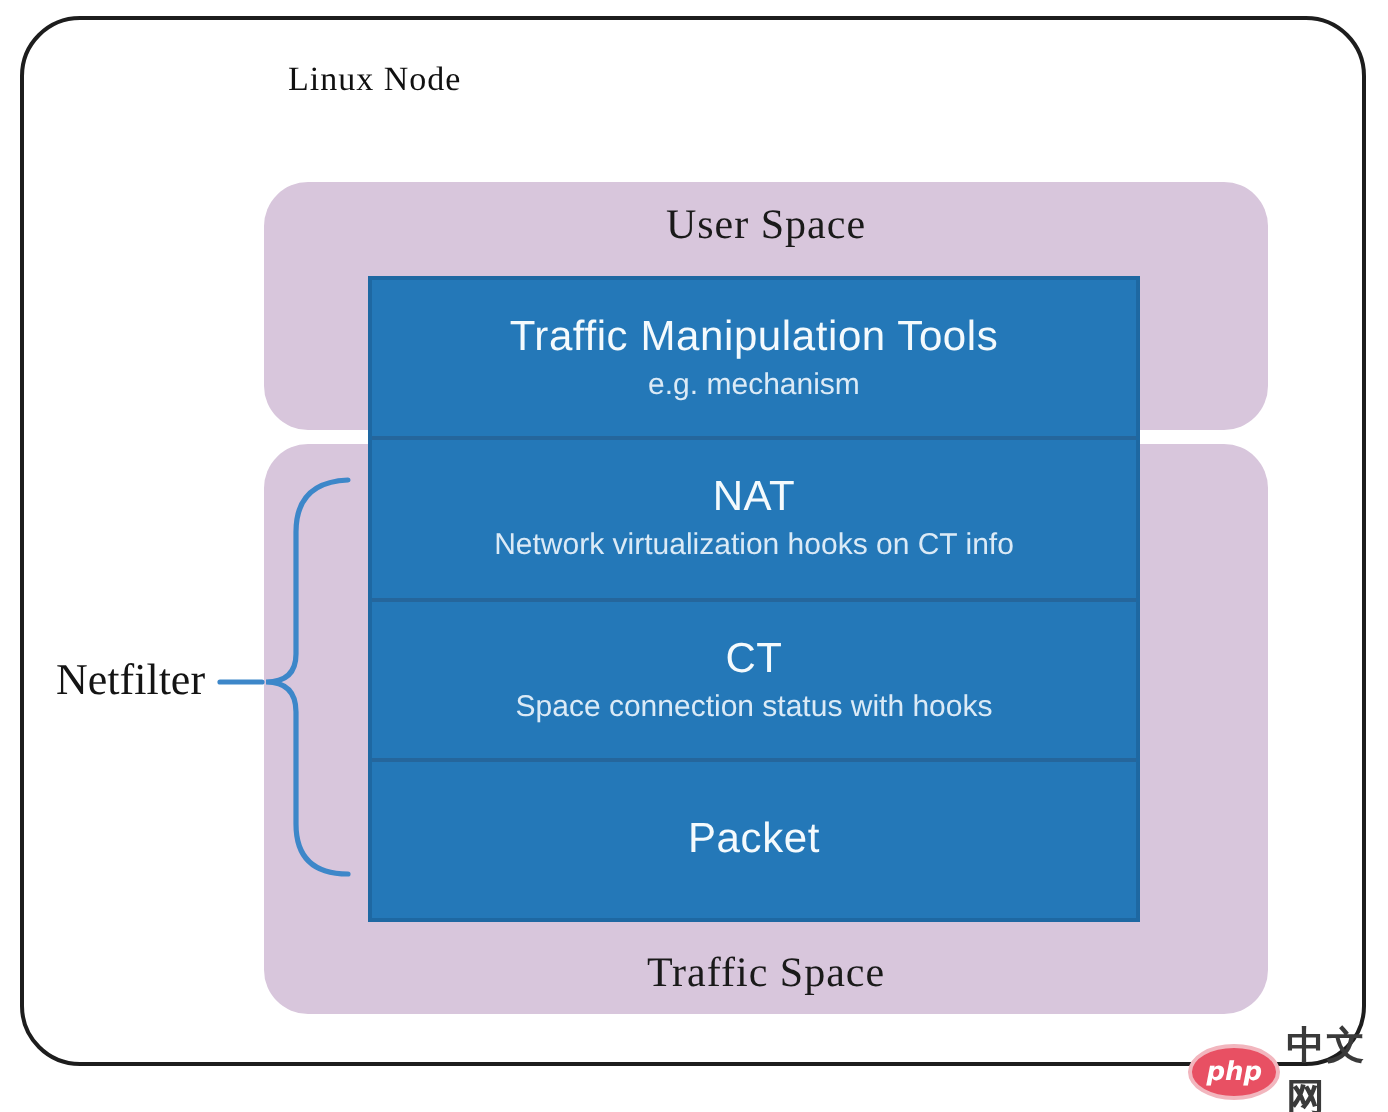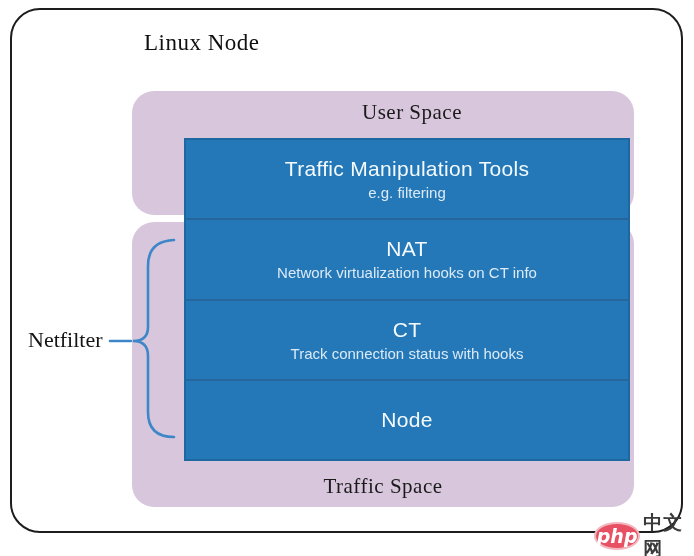--- a/index.html
+++ b/index.html
@@ -15,47 +15,47 @@
     position: absolute;
     left: 10px; top: 8px;
     width: 669px; height: 521px;
     border: 2.5px solid var(--border-black, #1d1d1d);
     border-radius: 30px;
     background: transparent;
   }
   .node-title {
     position: absolute;
     left: 144px; top: 30px;
-    font-size: 23px;
+    font-size: 17px;
     color: #101010;
     letter-spacing: 0.5px;
   }
   .space-box {
     position: absolute;
     left: 132px;
     width: 502px;
     background: var(--space-purple, #d8c6dc);
     border-radius: 22px;
   }
   .space-box.user { top: 91px; height: 124px; }
   .space-box.kernel { top: 222px; height: 285px; }
   .space-label {
     position: absolute;
     left: 0; width: 100%;
     text-align: center;
     font-size: 21px;
     color: #1a1a1a;
     letter-spacing: 0.5px;
   }
-  .space-box.user .space-label { top: 9px; padding-left: 29px; }
+  .space-box.user .space-label { top: 9px; }
   .space-box.kernel .space-label { bottom: 8px; }
   .block-stack {
     position: absolute;
     left: 184px; top: 138px;
-    width: 446px; height: 323px;
+    width: 386px; height: 323px;
     box-sizing: border-box;
     display: flex;
     flex-direction: column;
     background: var(--block-blue, #2478b8);
     border: 2px solid #1e68a2;
   }
   .block {
     flex: 1;
     display: flex;
     flex-direction: column;
@@ -97,21 +97,21 @@
     display: flex;
     align-items: center;
     justify-content: center;
     width: 50px; height: 24px;
     background: var(--watermark-red, #e85063);
     border: 2px solid #f2b6be;
     border-radius: 50%;
     color: #ffffff;
     font-style: italic;
     font-weight: bold;
-    font-size: 19px;
+    font-size: 13px;
     font-family: "DejaVu Sans", sans-serif;
   }
   .site-name {
     font-size: 19px;
     font-weight: bold;
     color: #3a3a3a;
     font-family: "DejaVu Sans", sans-serif;
     letter-spacing: 1px;
   }
 </style>
@@ -129,35 +129,35 @@
   </div>
 
   <div class="space-box kernel">
     <div class="space-label">Traffic Space</div>
   </div>
 
   <div class="block-stack">
 
     <div class="block">
       <div class="block-title">Traffic Manipulation Tools</div>
-      <div class="block-subtitle">e.g. filtering</div>
+      <div class="block-subtitle">e.g. mechanism</div>
     </div>
 
     <div class="block">
       <div class="block-title">NAT</div>
       <div class="block-subtitle">Network virtualization hooks on CT info</div>
     </div>
 
     <div class="block">
       <div class="block-title">CT</div>
-      <div class="block-subtitle">Track connection status with hooks</div>
+      <div class="block-subtitle">Space connection status with hooks</div>
     </div>
 
     <div class="block">
-      <div class="block-title">Node</div>
+      <div class="block-title">Packet</div>
     </div>
 
   </div>
 
   <div class="netfilter-label">Netfilter</div>
 
   <svg class="brace-svg" width="90" height="220" viewBox="100 228 90 220">
     <path d="M 110 341 H 131
              M 174 240 Q 148 241 148 266 L 148 327 Q 148 341 133 341
              Q 148 341 148 356 L 148 412 Q 148 437 174 437" fill="none" stroke="#3d87c9" stroke-width="2.6" stroke-linecap="round"></path>

